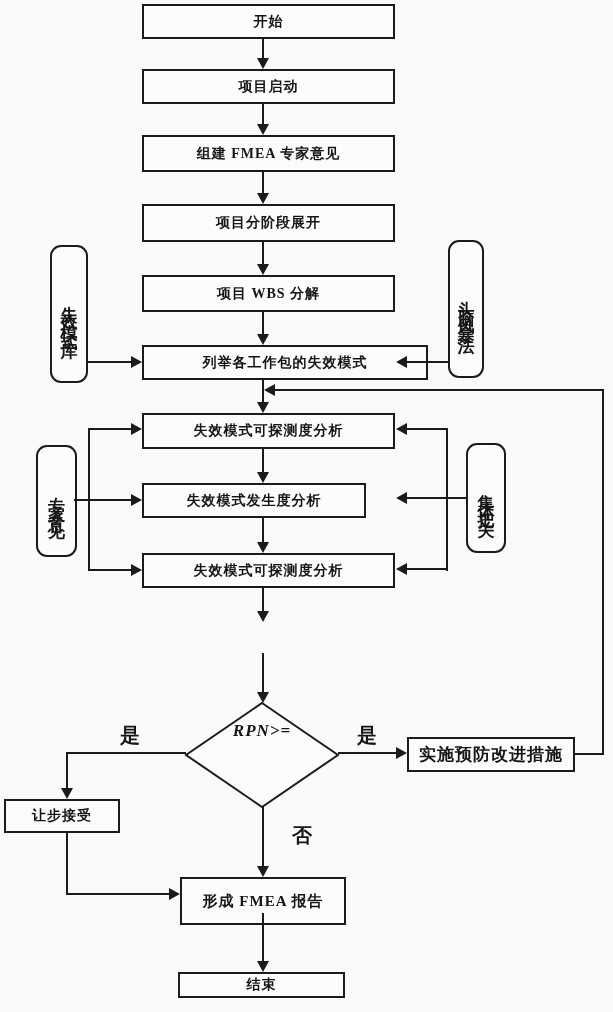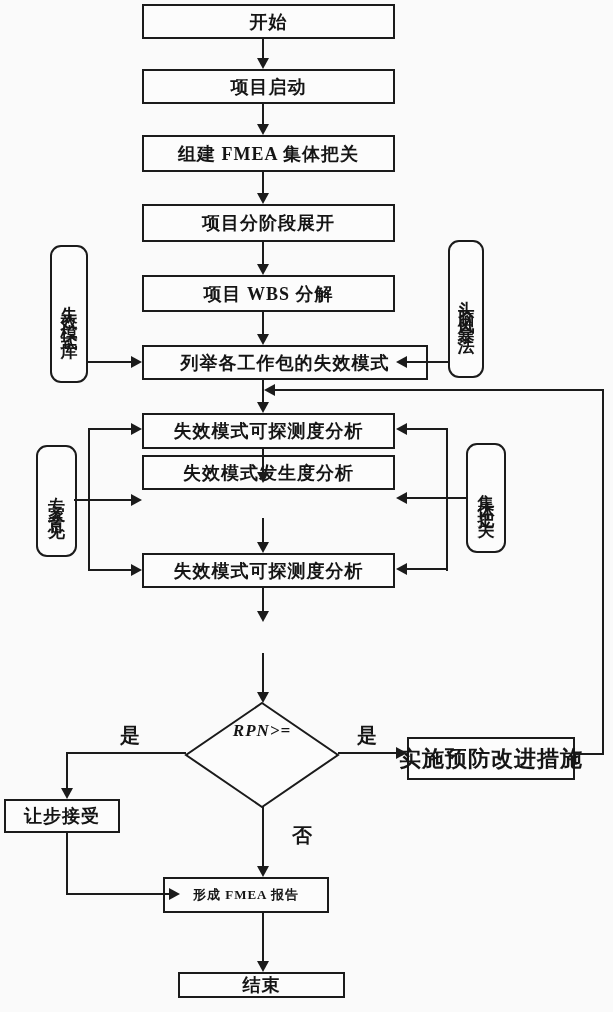--- a/index.html
+++ b/index.html
@@ -4,21 +4,21 @@
 <style>
   html,body{margin:0;padding:0;background:#e8e8e8;}
   #canvas{
     position:relative;width:613px;height:1012px;background:#fafafa;
     font-family:"Liberation Serif","DejaVu Serif",serif;color:#151515;
     overflow:hidden;
   }
   .box{
     position:absolute;border:2px solid #1b1b1b;background:#fcfcfc;
     display:flex;align-items:center;justify-content:center;
-    font-size:18px;font-weight:600;letter-spacing:1px;text-align:center;
+    font-size:14px;font-weight:600;letter-spacing:1px;text-align:center;
     box-sizing:border-box;white-space:nowrap;
   }
   .rbox{
     position:absolute;border:2px solid #1b1b1b;background:#fcfcfc;
     border-radius:11px;display:flex;align-items:center;justify-content:center;
     box-sizing:border-box;
   }
   .rbox span{
     writing-mode:vertical-rl;text-orientation:upright;
     font-size:17px;font-weight:600;letter-spacing:9px;
@@ -42,55 +42,55 @@
 
 <div id="canvas">
 
   <div class="box" style="left:142px;top:4px;width:253px;height:35px">
     <span>开始</span>
   </div>
   <div class="box" style="left:142px;top:69px;width:253px;height:35px">
     <span>项目启动</span>
   </div>
   <div class="box" style="left:142px;top:135px;width:253px;height:37px">
-    <span>组建 FMEA 集体把关</span>
+    <span>组建 FMEA 专家意见</span>
   </div>
   <div class="box" style="left:142px;top:204px;width:253px;height:38px">
     <span>项目分阶段展开</span>
   </div>
   <div class="box" style="left:142px;top:275px;width:253px;height:37px">
     <span>项目 WBS 分解</span>
   </div>
   <div class="box" style="left:142px;top:345px;width:286px;height:35px">
     <span>列举各工作包的失效模式</span>
   </div>
   <div class="box" style="left:142px;top:413px;width:253px;height:36px">
     <span>失效模式可探测度分析</span>
   </div>
-  <div class="box" style="left:142px;top:455px;width:253px;height:35px">
+  <div class="box" style="left:142px;top:483px;width:224px;height:35px">
     <span>失效模式发生度分析</span>
   </div>
   <div class="box" style="left:142px;top:553px;width:253px;height:35px">
     <span>失效模式可探测度分析</span>
   </div>
 
   <svg class="diamond-svg" width="156" height="106" viewBox="0 0 156 106">
     <polygon points="78,1 154,53 78,105 2,53" fill="#fcfcfc" stroke="#1b1b1b" stroke-width="2"></polygon>
   </svg>
   <div class="dtext">
     <span>RPN&gt;=</span>
   </div>
 
   <div class="box" style="left:4px;top:799px;width:116px;height:34px">
     <span>让步接受</span>
   </div>
-  <div class="box" style="left:407px;top:737px;width:168px;height:43px;font-size:22px">
+  <div class="box" style="left:407px;top:737px;width:168px;height:35px;font-size:17px">
     <span>实施预防改进措施</span>
   </div>
-  <div class="box" style="left:163px;top:877px;width:166px;height:36px;font-size:13px">
+  <div class="box" style="left:180px;top:877px;width:166px;height:48px;font-size:15px">
     <span>形成 FMEA 报告</span>
   </div>
   <div class="box" style="left:178px;top:972px;width:167px;height:26px">
     <span>结束</span>
   </div>
 
   <div class="rbox" style="left:50px;top:245px;width:38px;height:138px">
     <span>失效模式库</span>
   </div>
   <div class="rbox" style="left:448px;top:240px;width:36px;height:138px">

